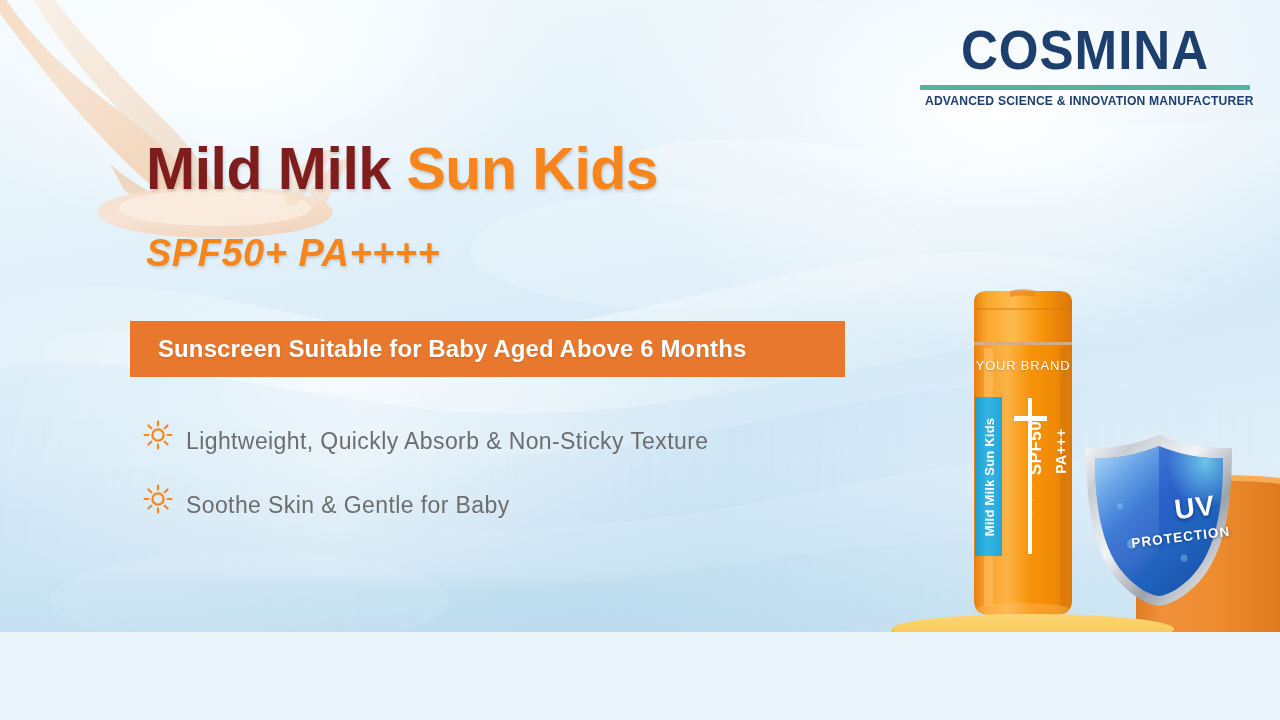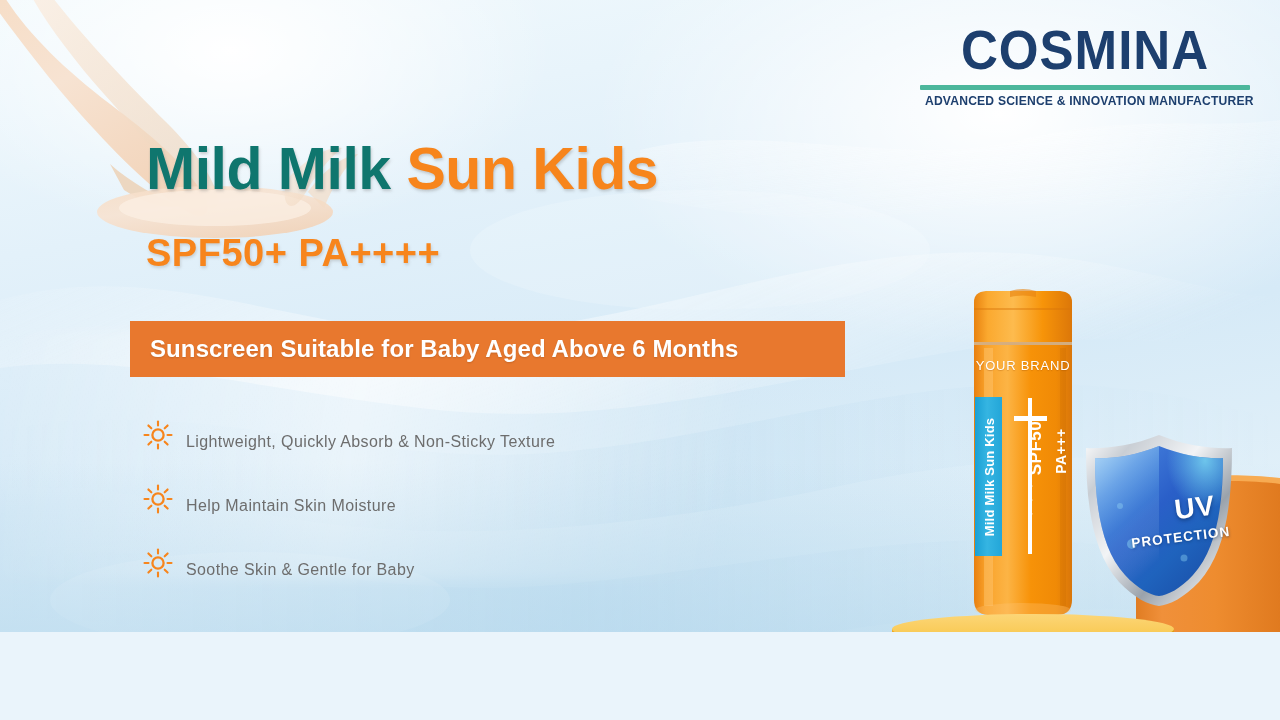--- a/index.html
+++ b/index.html
@@ -48,46 +48,47 @@
     transform:scaleX(.97);transform-origin:center;white-space:nowrap;
   }
 
   
   .h1{
     position:absolute;left:146px;top:135px;
     font-size:59px;font-weight:bold;letter-spacing:-.5px;
     text-shadow:1px 2px 3px rgba(120,120,120,.35);
     white-space:nowrap;
   }
-  .h1 .gray{color:#0f766e;}
+  .h1 .gray{color:#7f1d1d;}
   .h1 .orange{color:#f7851c;}
   .h2{
     position:absolute;left:146px;top:232px;
     font-size:38px;font-weight:bold;color:#f7851c;letter-spacing:.5px;
     text-shadow:1px 2px 3px rgba(150,150,150,.35);
     white-space:nowrap;
+    font-style:italic;
   }
 
   
   .banner{
     position:absolute;left:130px;top:321px;width:715px;height:56px;
     background:#e8782e;display:flex;align-items:center;
   }
   .banner-text{
-    color:#fff;font-size:24px;font-weight:bold;padding-left:20px;
+    color:#fff;font-size:24px;font-weight:bold;padding-left:28px;
     letter-spacing:.1px;white-space:nowrap;
     text-shadow:0 1px 2px rgba(0,0,0,.15);
   }
 
   
   .features{position:absolute;left:130px;top:403px;width:780px;}
   .feature{display:flex;align-items:center;height:64px;}
   .feature-icon{width:56px;flex:0 0 56px;display:flex;align-items:center;justify-content:center;}
   .feature-text{
-    font-size:16px;color:#6d6d6d;letter-spacing:.4px;white-space:nowrap;margin-top:13px;
+    font-size:23px;color:#6d6d6d;letter-spacing:.4px;white-space:nowrap;margin-top:13px;
   }
 
   
   .podium{position:absolute;}
   .pod-left{left:738px;top:641px;width:168px;height:79px;}
   .pod-right{left:1136px;top:474px;width:144px;height:246px;}
   .pod-center{left:888px;top:613px;width:290px;height:107px;}
 
   
   .bottle{position:absolute;left:962px;top:288px;width:122px;height:330px;}
@@ -230,38 +231,20 @@
             <line x1="21.7" y1="21.7" x2="24.6" y2="24.6"></line>
             <line x1="5.4" y1="24.6" x2="8.3" y2="21.7"></line>
             <line x1="21.7" y1="8.3" x2="24.6" y2="5.4"></line>
           </g>
         </svg>
       </span>
       <span class="feature-text">Lightweight,  Quickly Absorb  &amp;  Non-Sticky  Texture</span>
     </div>
 
 
-    <div class="feature">
-      <span class="feature-icon">
-        <svg width="30" height="30" viewBox="0 0 30 30">
-          <circle cx="15" cy="15" r="5.6" fill="none" stroke="#f7851c" stroke-width="2.3"></circle>
-          <g stroke="#f7851c" stroke-width="2.1" stroke-linecap="round">
-            <line x1="15" y1="1.5" x2="15" y2="5.5"></line>
-            <line x1="15" y1="24.5" x2="15" y2="28.5"></line>
-            <line x1="1.5" y1="15" x2="5.5" y2="15"></line>
-            <line x1="24.5" y1="15" x2="28.5" y2="15"></line>
-            <line x1="5.4" y1="5.4" x2="8.3" y2="8.3"></line>
-            <line x1="21.7" y1="21.7" x2="24.6" y2="24.6"></line>
-            <line x1="5.4" y1="24.6" x2="8.3" y2="21.7"></line>
-            <line x1="21.7" y1="8.3" x2="24.6" y2="5.4"></line>
-          </g>
-        </svg>
-      </span>
-      <span class="feature-text">Help Maintain  Skin Moisture</span>
-    </div>
 
     <div class="feature">
       <span class="feature-icon">
         <svg width="30" height="30" viewBox="0 0 30 30">
           <circle cx="15" cy="15" r="5.6" fill="none" stroke="#f7851c" stroke-width="2.3"></circle>
           <g stroke="#f7851c" stroke-width="2.1" stroke-linecap="round">
             <line x1="15" y1="1.5" x2="15" y2="5.5"></line>
             <line x1="15" y1="24.5" x2="15" y2="28.5"></line>
             <line x1="1.5" y1="15" x2="5.5" y2="15"></line>
             <line x1="24.5" y1="15" x2="28.5" y2="15"></line>

